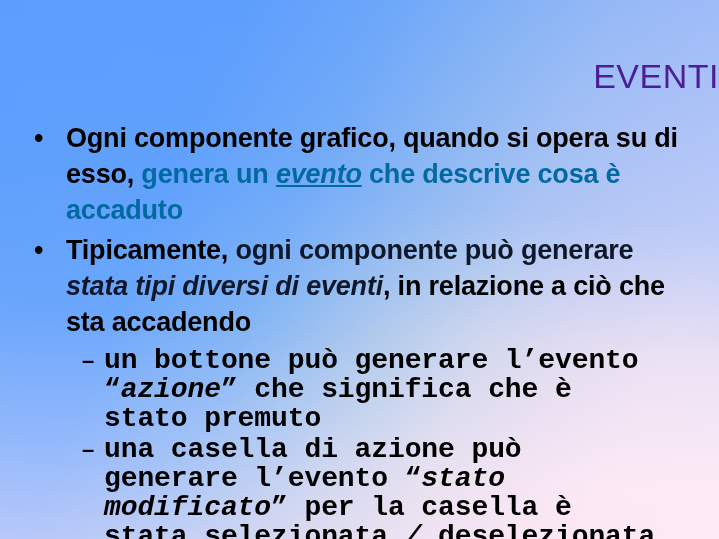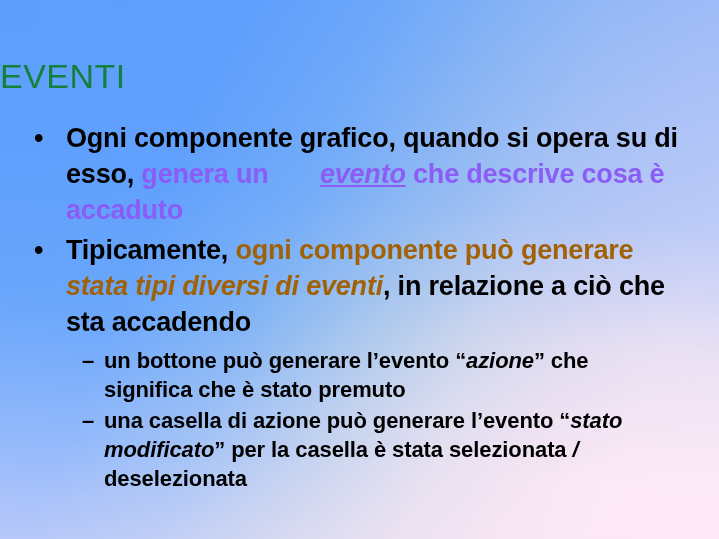--- a/index.html
+++ b/index.html
@@ -50,24 +50,24 @@
     position: absolute;
     inset: 0;
   }
 
   
   .title {
     position: absolute;
     top: 56px;
     left: 0;
     width: 719px;
-    text-align: left;
+    text-align: right;
     font-size: 34px;
     font-weight: normal;
-    color: #15803d;
+    color: #4c1d95;
     letter-spacing: 0.5px;
     line-height: 40px;
   }
 
   
   .body-list {
     position: absolute;
     top: 120px;
     left: 26px;
     width: 672px;
@@ -111,34 +111,35 @@
   .sub-marker {
     flex: 0 0 auto;
     width: 22px;
     font-size: 22px;
     line-height: 29px;
     font-weight: bold;
     color: #000000;
   }
   .sub-text {
     flex: 1 1 auto;
-    font-size: 22px;
+    font-size: 28px;
     line-height: 29px;
     font-weight: bold;
     color: #000000;
     letter-spacing: -0.1px;
     max-width: 560px;
+    font-family: Liberation Mono, monospace;
   }
 
   
   .run-black  { color: #000000; }
-  .run-blue   { color: #8b5cf6; }
-  .run-red    { color: #a16207; }
+  .run-blue   { color: #0369a1; }
+  .run-red    { color: #0f172a; }
   .run-ital   { font-style: italic; }
-  .run-ul     { text-decoration: underline; margin-left: 44px; }
+  .run-ul     { text-decoration: underline; }
 </style>
 </head>
 <body>
 
 <div class="slide">
   <div class="slide-bg"></div>
   <div class="slide-bg-2"></div>
 
   <div class="slide-content">
 

